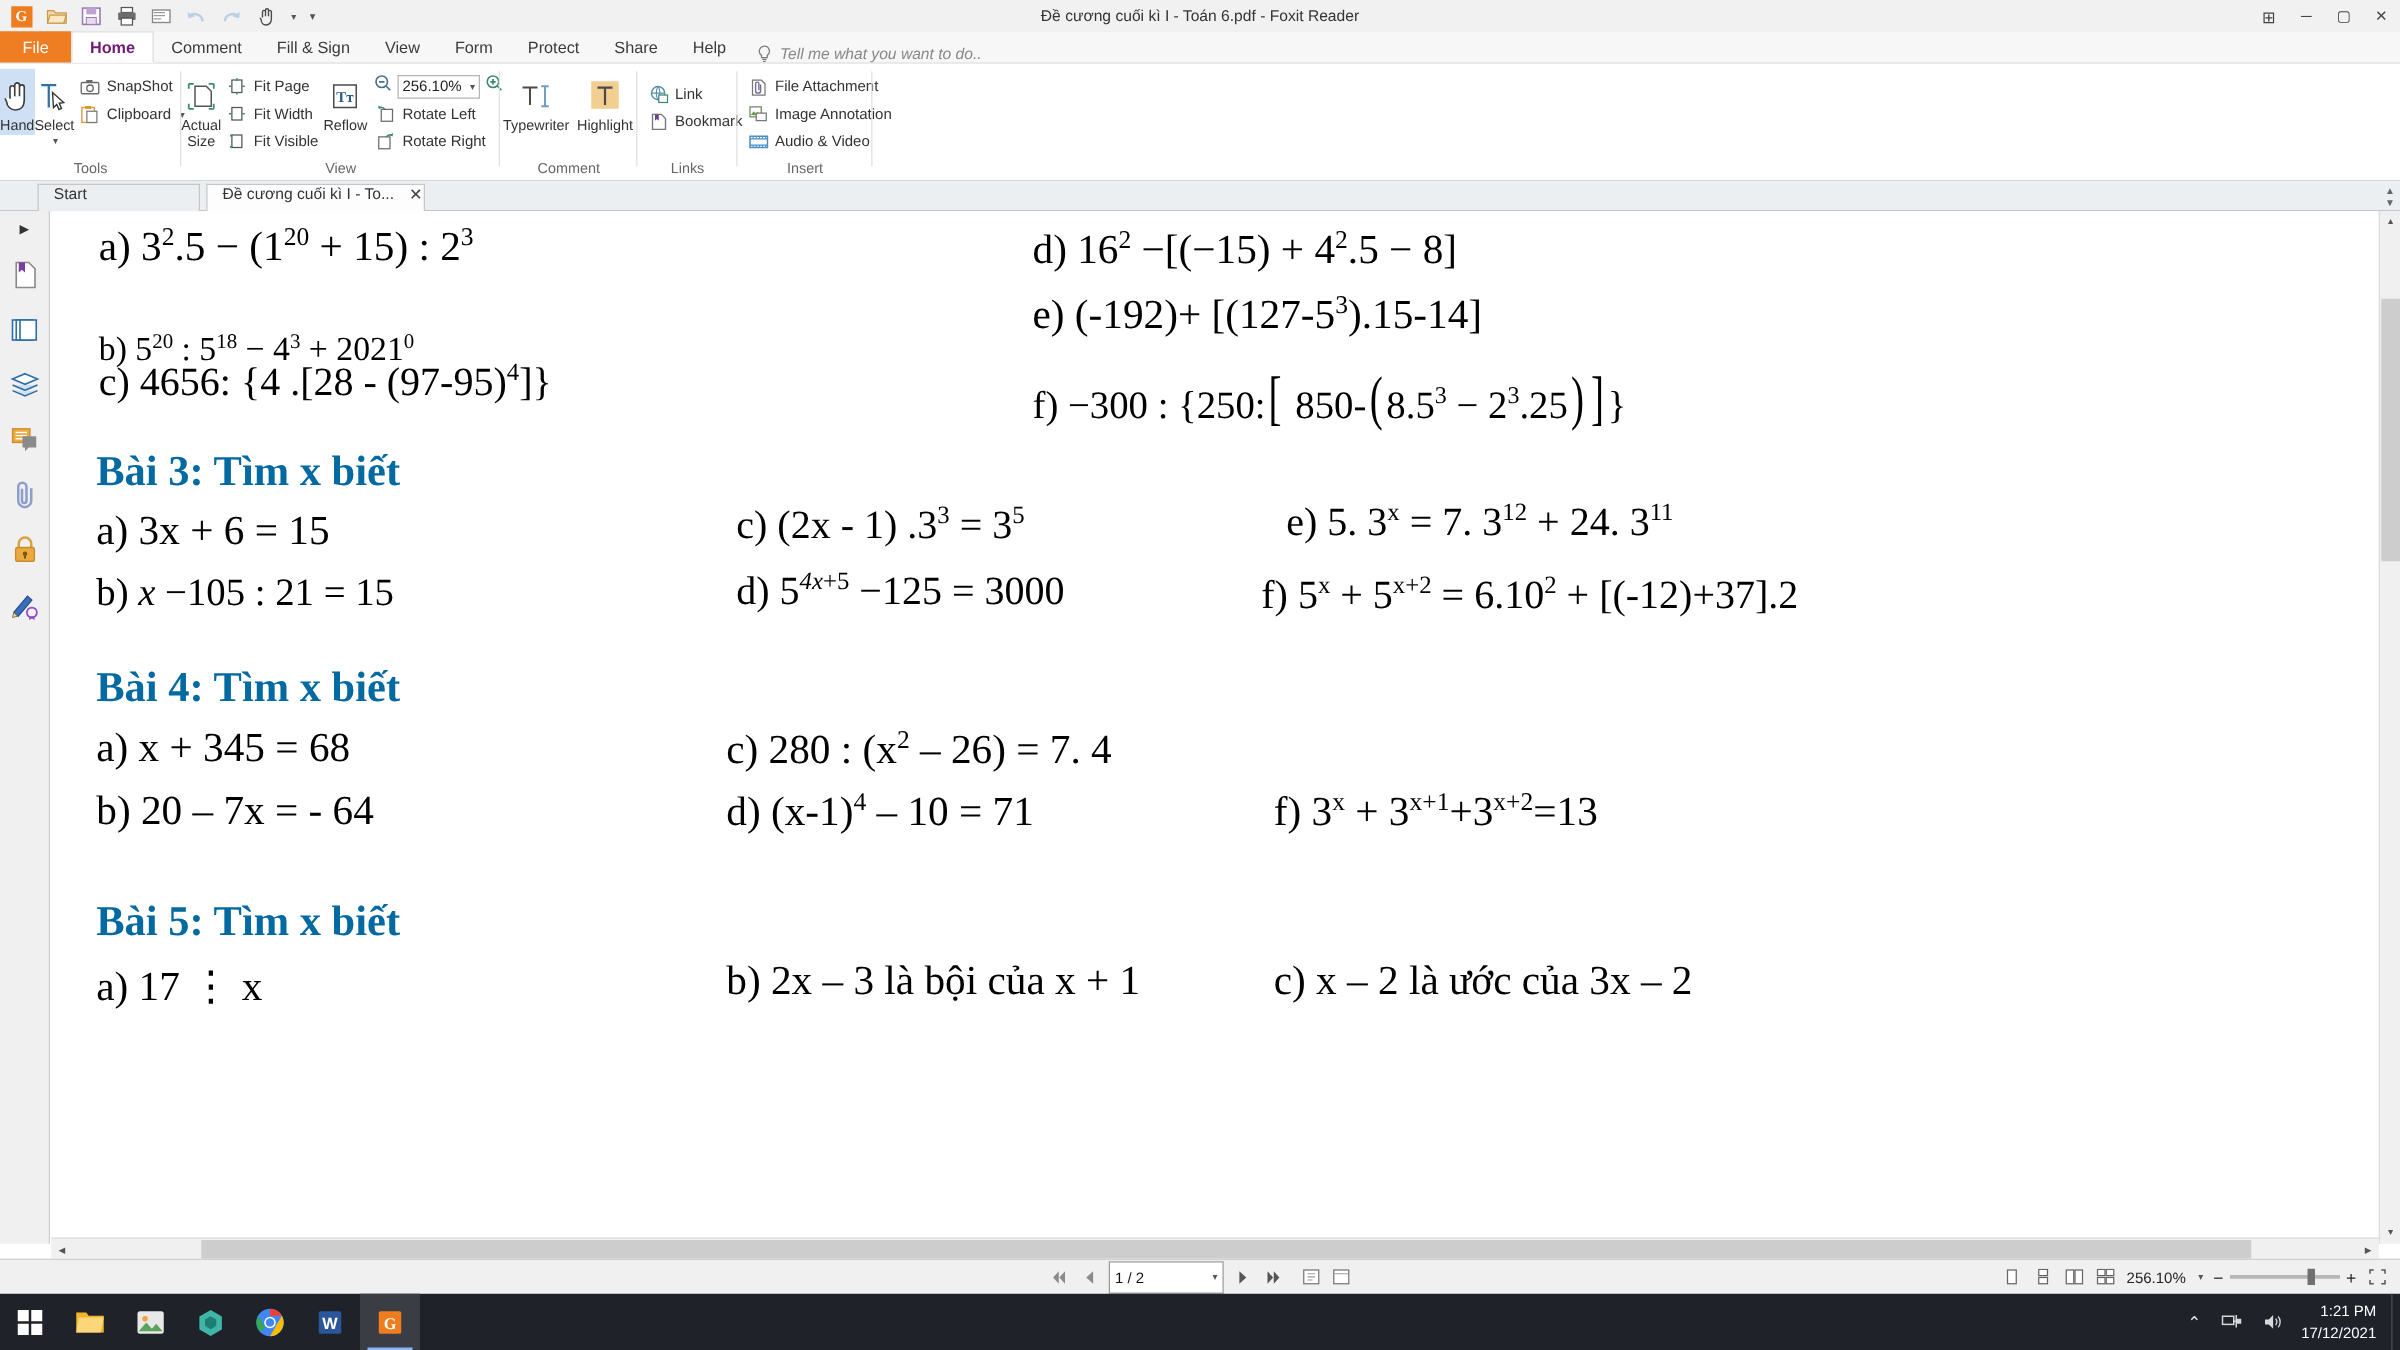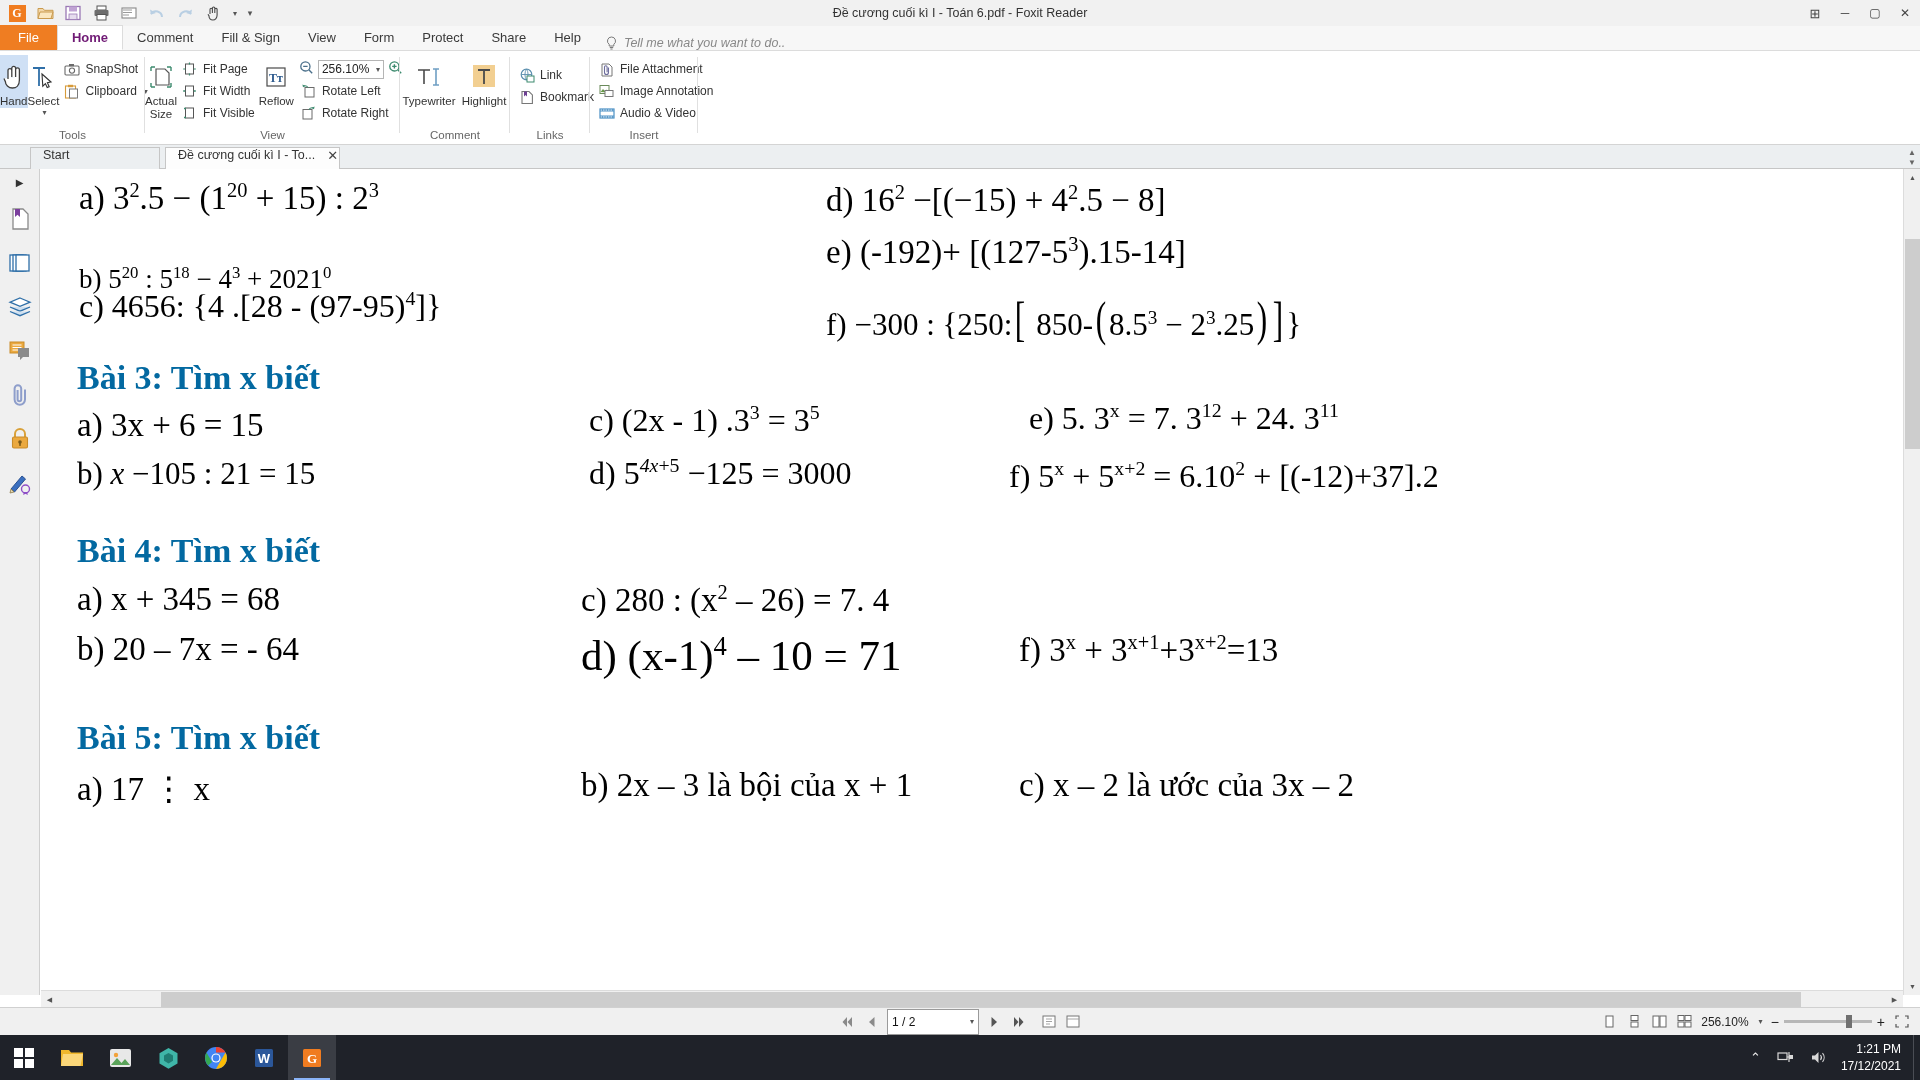--- a/index.html
+++ b/index.html
@@ -606,21 +606,21 @@
       <div class="mrow" style="left:36px; top:287px; font-size:31px;">b)  <i>x</i> −105 : 21 = 15</div>
       <div class="mrow" style="left:548px; top:232px; font-size:32px;">c) (2x - 1) .3<sup>3</sup> = 3<sup>5</sup></div>
       <div class="mrow" style="left:548px; top:285px; font-size:32px;">d)  5<sup><i>4x</i>+5</sup> −125 = 3000</div>
       <div class="mrow" style="left:968px; top:230px; font-size:32px;margin-left:20px;">e) 5. 3<sup>x</sup> = 7. 3<sup>12</sup> + 24. 3<sup>11</sup></div>
       <div class="mrow" style="left:968px; top:288px; font-size:32px;">f) 5<sup>x</sup> + 5<sup>x+2</sup> = 6.10<sup>2</sup> + [(-12)+37].2</div>
 
       <div class="mrow heading" style="left:36px; top:363px; font-size:34px;">Bài 4: Tìm x biết</div>
       <div class="mrow" style="left:36px; top:412px; font-size:33px;">a) x  + 345 = 68</div>
       <div class="mrow" style="left:36px; top:462px; font-size:33px;">b) 20 – 7x = - 64</div>
       <div class="mrow" style="left:540px; top:412px; font-size:33px;">c) 280 : (x<sup>2</sup> – 26) = 7. 4</div>
-      <div class="mrow" style="left:540px; top:462px; font-size:43px;text-align:right;">d) (x-1)<sup>4</sup> – 10 = 71</div>
+      <div class="mrow" style="left:540px; top:462px; font-size:33px;text-align:right;">d) (x-1)<sup>4</sup> – 10 = 71</div>
       <div class="mrow" style="left:978px; top:462px; font-size:33px;">f) 3<sup>x</sup> + 3<sup>x+1</sup>+3<sup>x+2</sup>=13</div>
 
       <div class="mrow heading" style="left:36px; top:550px; font-size:34px;">Bài 5: Tìm x biết</div>
       <div class="mrow" style="left:36px; top:600px; font-size:33px;">a) 17 ⋮ x</div>
       <div class="mrow" style="left:540px; top:598px; font-size:33px;">b) 2x – 3 là bội của x + 1</div>
       <div class="mrow" style="left:978px; top:598px; font-size:33px;">c) x – 2  là ước của 3x – 2</div>
     </div>
   </div>
 
   <div class="vscroll">

